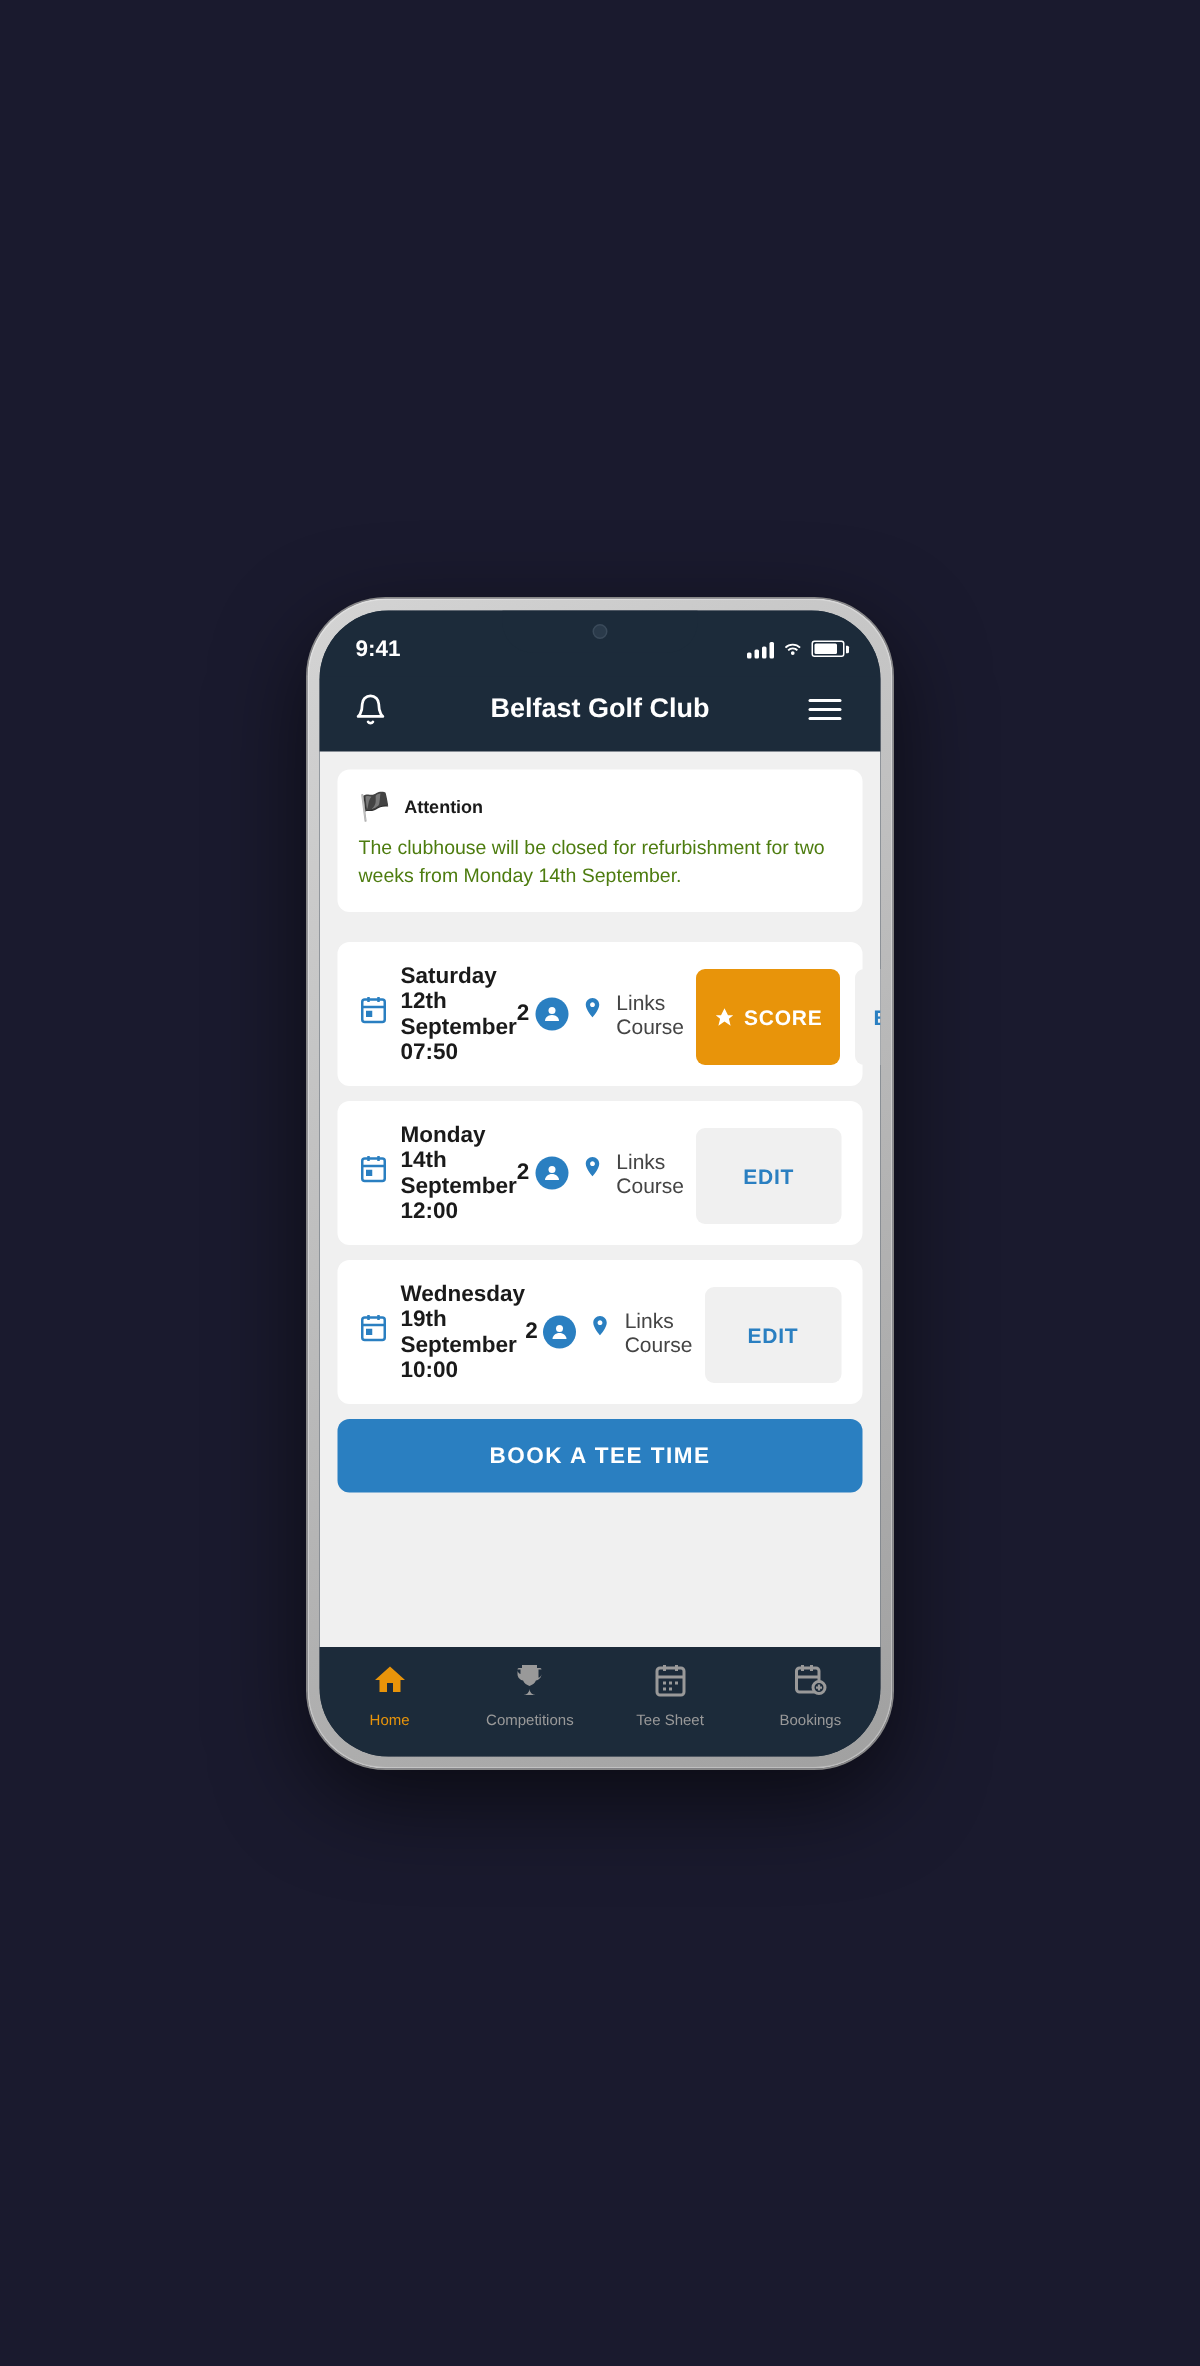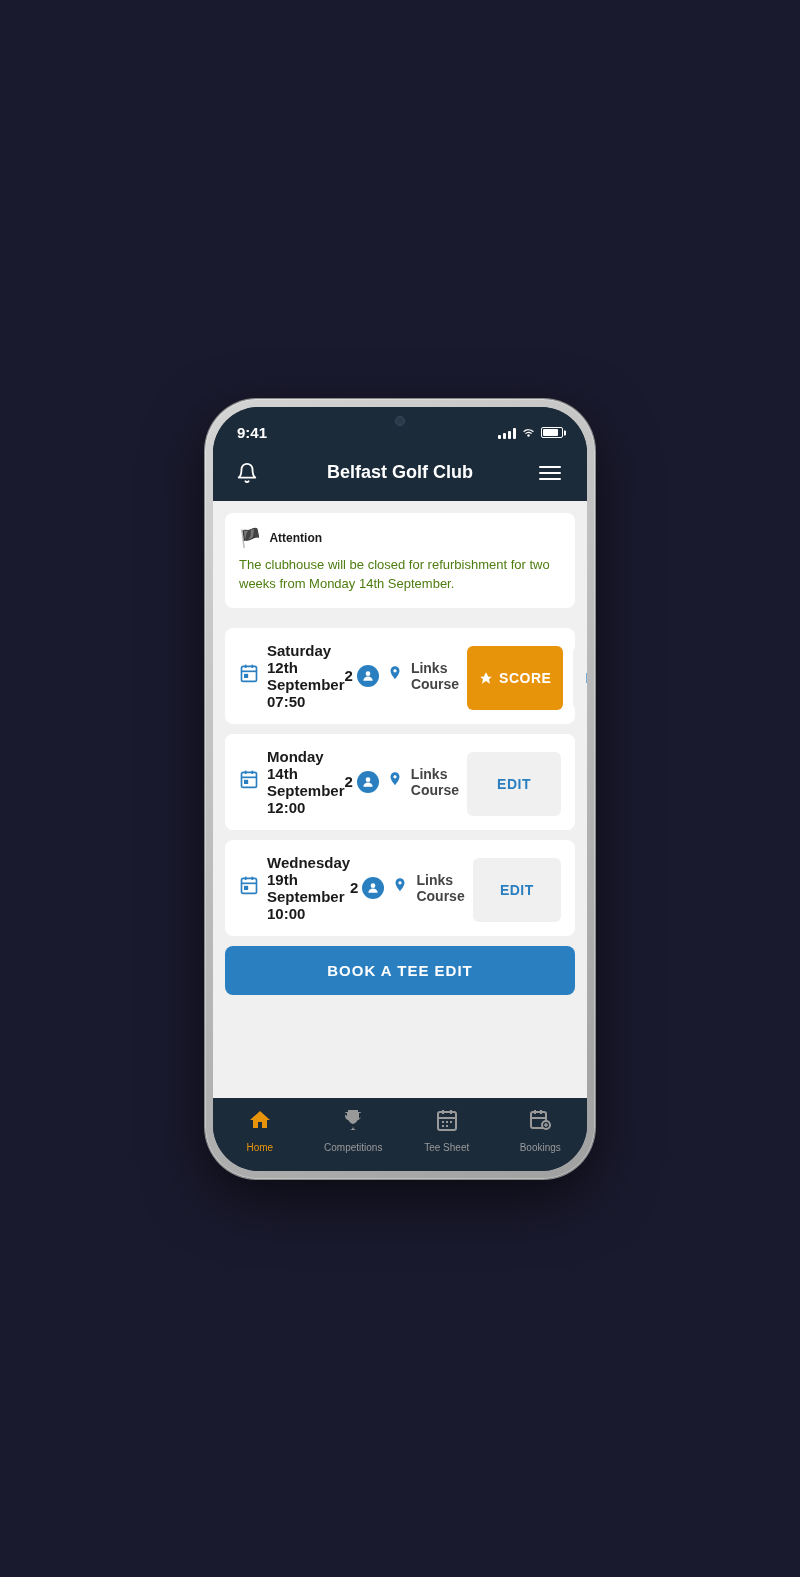--- a/index.html
+++ b/index.html
@@ -269,21 +269,20 @@
       align-items: center;
       gap: 8px;
     }
     .location-icon {
       font-size: 16px;
       color: #2a7fc1;
     }
     .location-text {
       font-size: 14px;
       color: #444;
-      font-weight: bold;
     }
     .booking-actions {
       display: flex;
       gap: 10px;
       margin-top: 4px;
     }
     .btn-score {
       flex: 1;
       background: #e8940a;
       color: white;
@@ -537,21 +536,21 @@
           <span class="location-icon">
             <svg width="16" height="18" viewBox="0 0 24 28" fill="#2a7fc1">
               <path d="M12 2C8.1 2 5 5.1 5 9c0 5.3 7 13 7 13s7-7.7 7-13c0-3.9-3.1-7-7-7zm0 9.5c-1.4 0-2.5-1.1-2.5-2.5S10.6 6.5 12 6.5s2.5 1.1 2.5 2.5S13.4 11.5 12 11.5z"></path>
             </svg>
           </span>
           <span class="location-text">Links Course</span>
         </div>
         <button class="btn-edit-full">EDIT</button>
       </div>
 
-      <button class="btn-book-tee">BOOK A TEE EDIT</button>
+      <button class="btn-book-tee">BOOK A TEE TIME</button>
 
     </div>
 
     <div class="bottom-nav">
 
       <div class="nav-item">
         <span class="nav-icon active">
           <svg width="24" height="24" viewBox="0 0 24 24" fill="#e8940a">
             <path d="M10 20v-6h4v6h5v-8h3L12 3 2 12h3v8z"></path>
           </svg>

